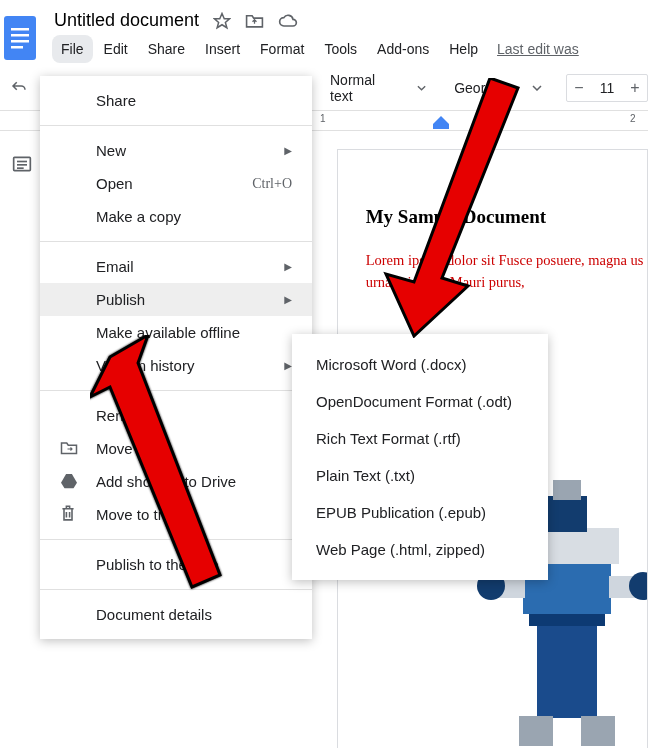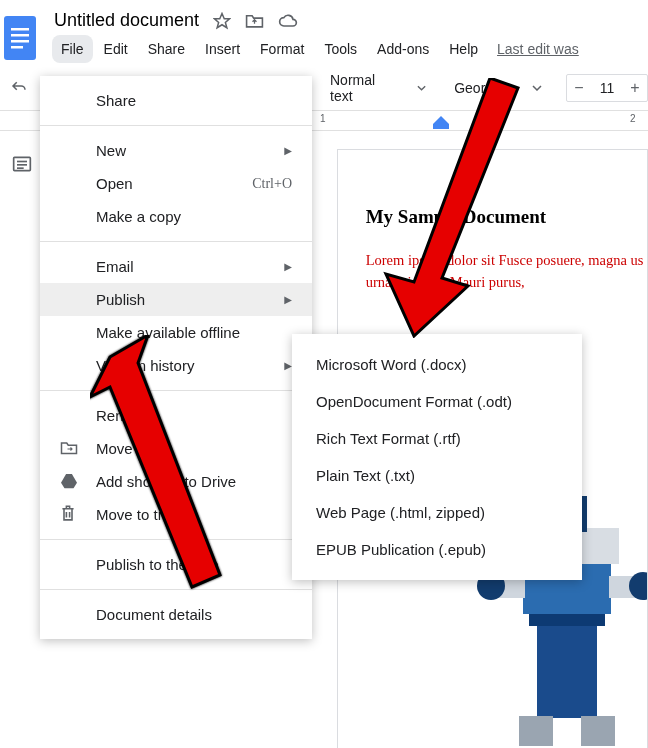--- a/index.html
+++ b/index.html
@@ -34,21 +34,21 @@
 
   
   .file-menu { position:absolute; top:76px; left:40px; width:272px; background:#fff; box-shadow:0 2px 10px rgba(0,0,0,0.25); z-index:10; padding:8px 0; font-size:15px; }
   .fm-row { display:flex; align-items:center; padding:8px 20px 8px 56px; color:#202124; position:relative; cursor:pointer; }
   .fm-row.hover { background:#eee; }
   .fm-row .shortcut { margin-left:auto; color:#5f6368; font-size:14px;font-family:Liberation Serif, serif; }
   .fm-row .arrow { margin-left:auto; color:#5f6368; font-size:10px; }
   .fm-row .row-icon { position:absolute; left:20px; top:50%; transform:translateY(-50%); color:#5f6368; }
   .fm-sep { height:1px; background:#e0e0e0; margin:8px 0; }
 
-  .sub-menu { position:absolute; top:334px; left:292px; width:290px; background:#fff; box-shadow:0 2px 10px rgba(0,0,0,0.25); z-index:10; padding:12px 0; }
+  .sub-menu { position:absolute; top:334px; left:292px; width:256px; background:#fff; box-shadow:0 2px 10px rgba(0,0,0,0.25); z-index:10; padding:12px 0; }
   .sm-row { padding:10px 24px; font-size:15px; color:#202124; cursor:pointer; }
 
   .big-arrow { position:absolute; z-index:20; pointer-events:none; }
 </style>
 </head>
 <body>
 
 <div class="header">
   <div class="logo">
     <svg viewBox="0 0 36 48">
@@ -221,22 +221,22 @@
   <div class="fm-row">
       <span>Document details</span>
     </div>
 </div>
 
 <div class="sub-menu">
   <div class="sm-row">Microsoft Word (.docx)</div>
   <div class="sm-row">OpenDocument Format (.odt)</div>
   <div class="sm-row">Rich Text Format (.rtf)</div>
   <div class="sm-row">Plain Text (.txt)</div>
+  <div class="sm-row">EPUB Publication (.epub)</div>
   <div class="sm-row">Web Page (.html, zipped)</div>
-  <div class="sm-row">EPUB Publication (.epub)</div>
 </div>
 
 <svg class="big-arrow" style="left:90px; top:335px" width="140" height="270">
   <defs>
       <filter id="s1">
         <feDropShadow dx="0" dy="0" stdDeviation="1" flood-color="#000"></feDropShadow>
       </filter>
     </defs>
   <polygon points="20,22 58,0 48,28 130,240 102,252 20,52 0,62" fill="#e60000" stroke="#000" stroke-width="3" filter="url(#s1)"></polygon>
 </svg>

